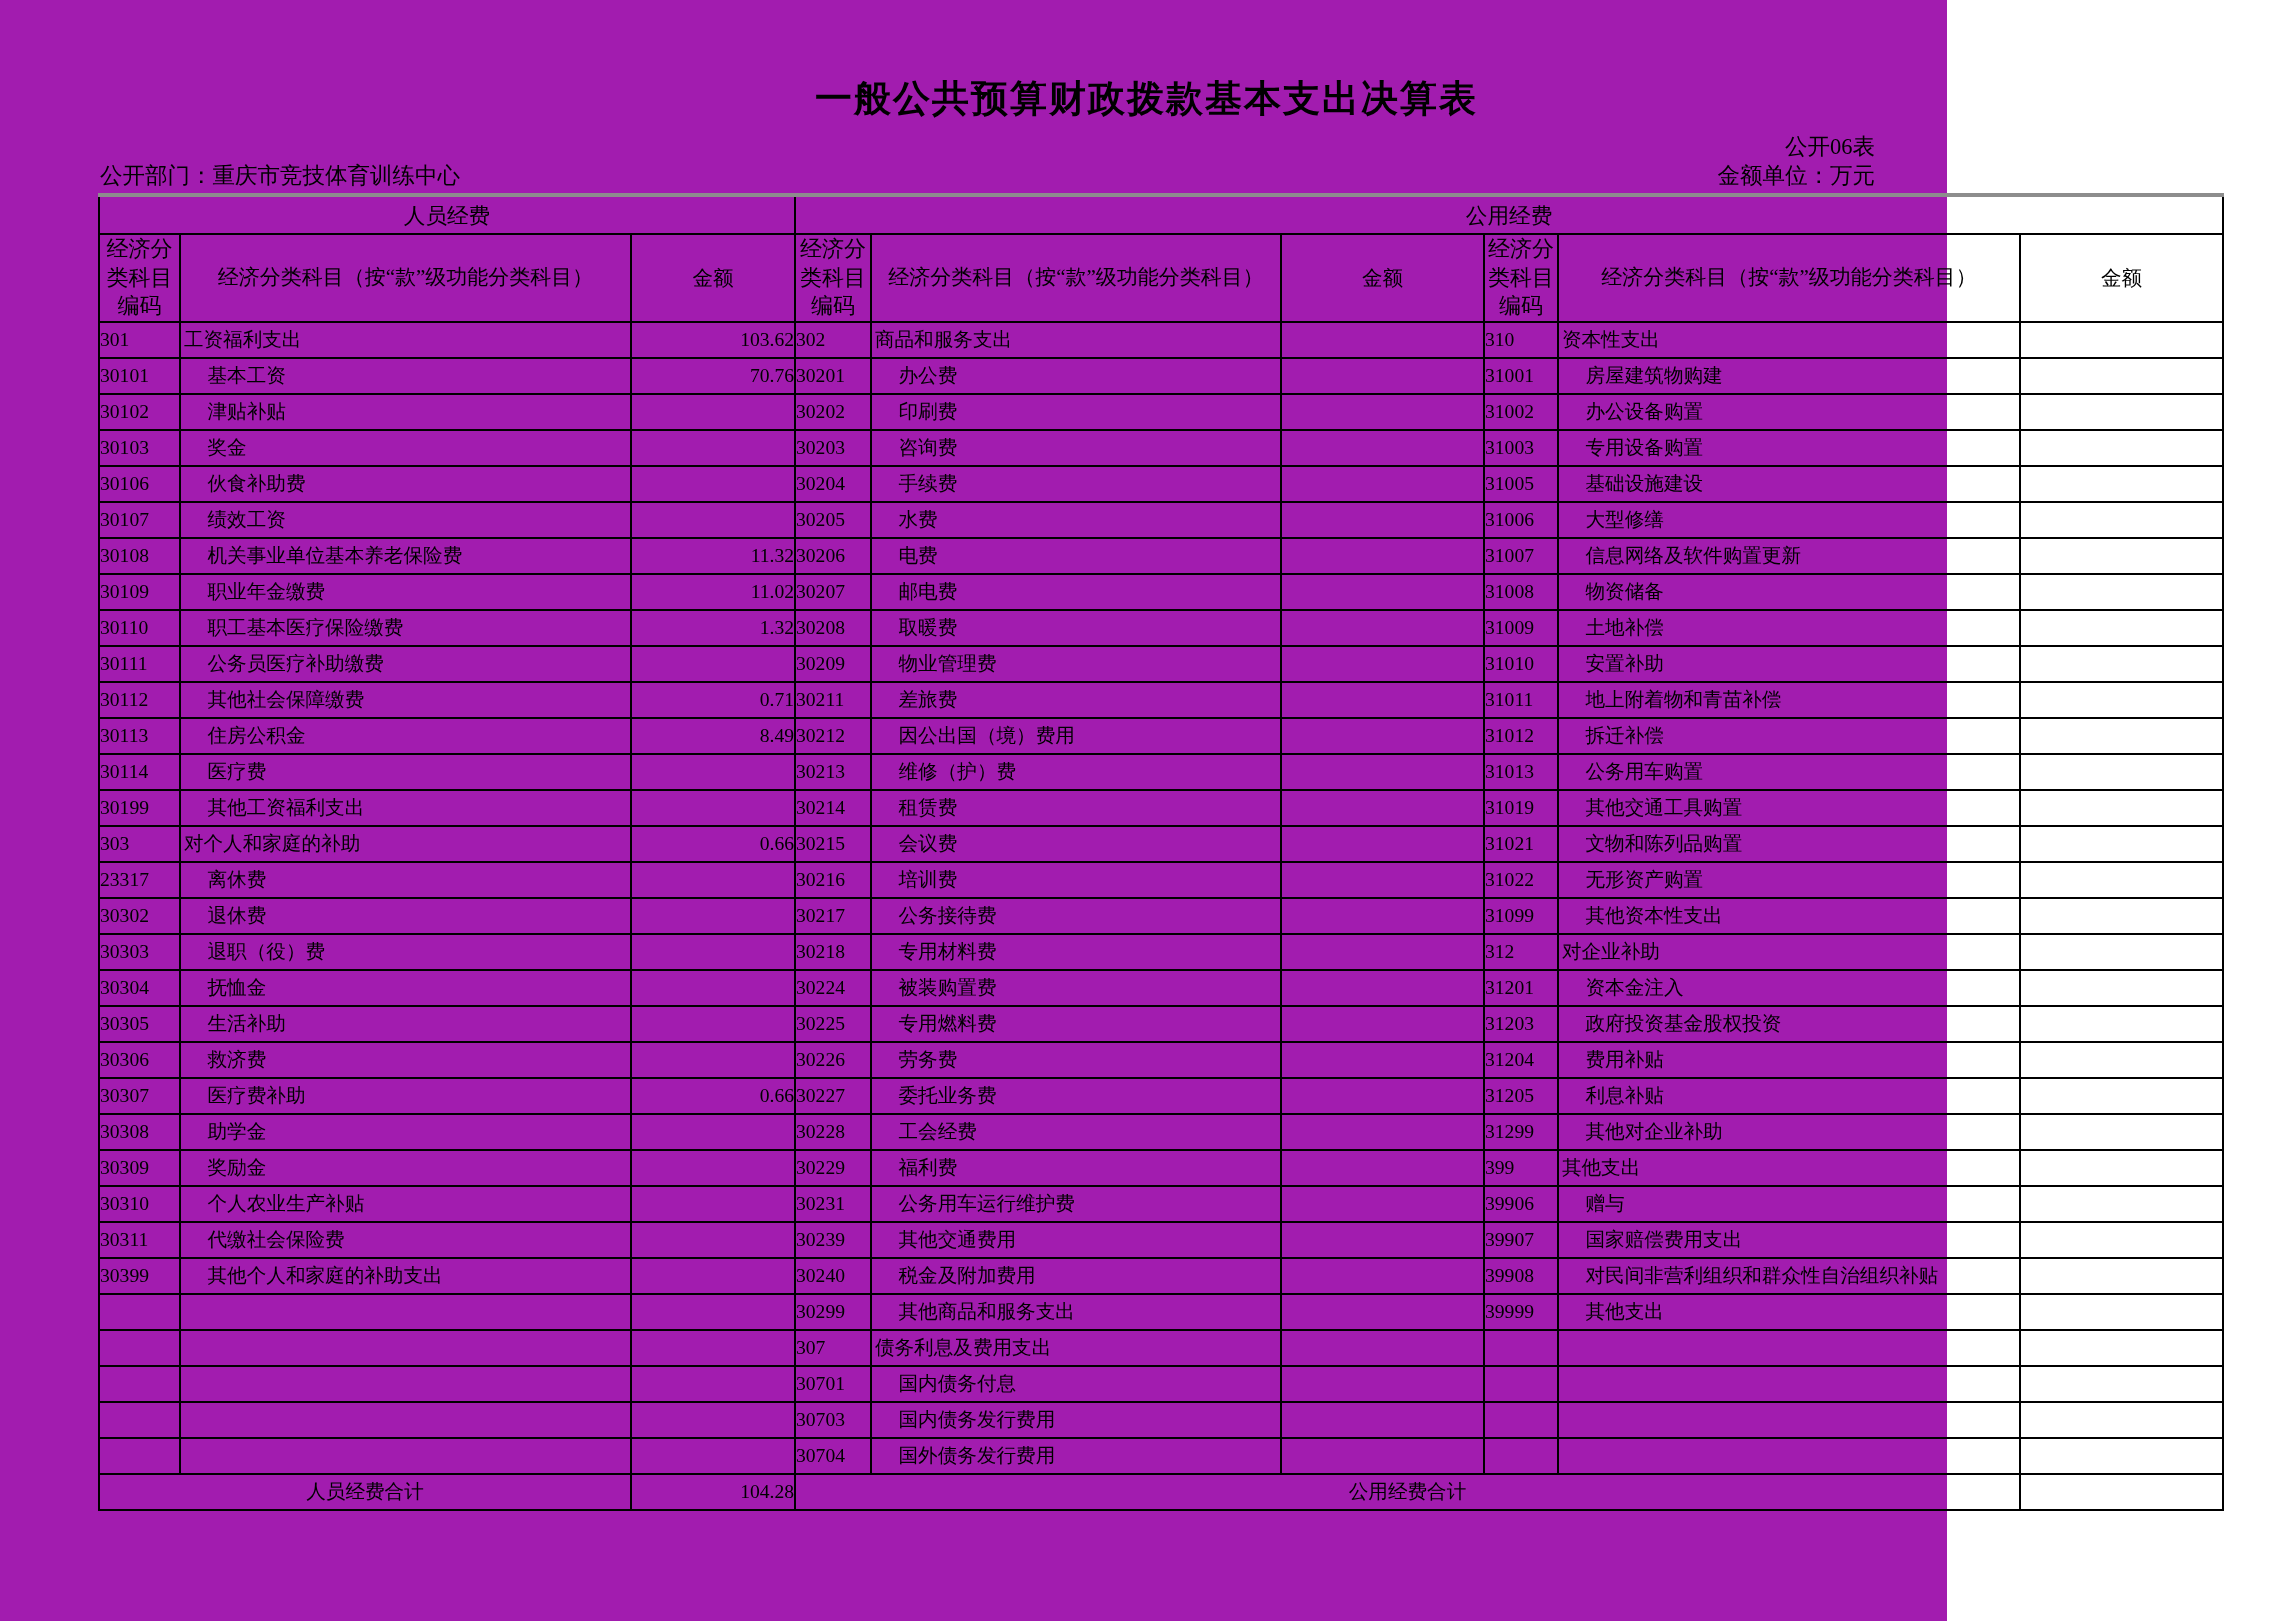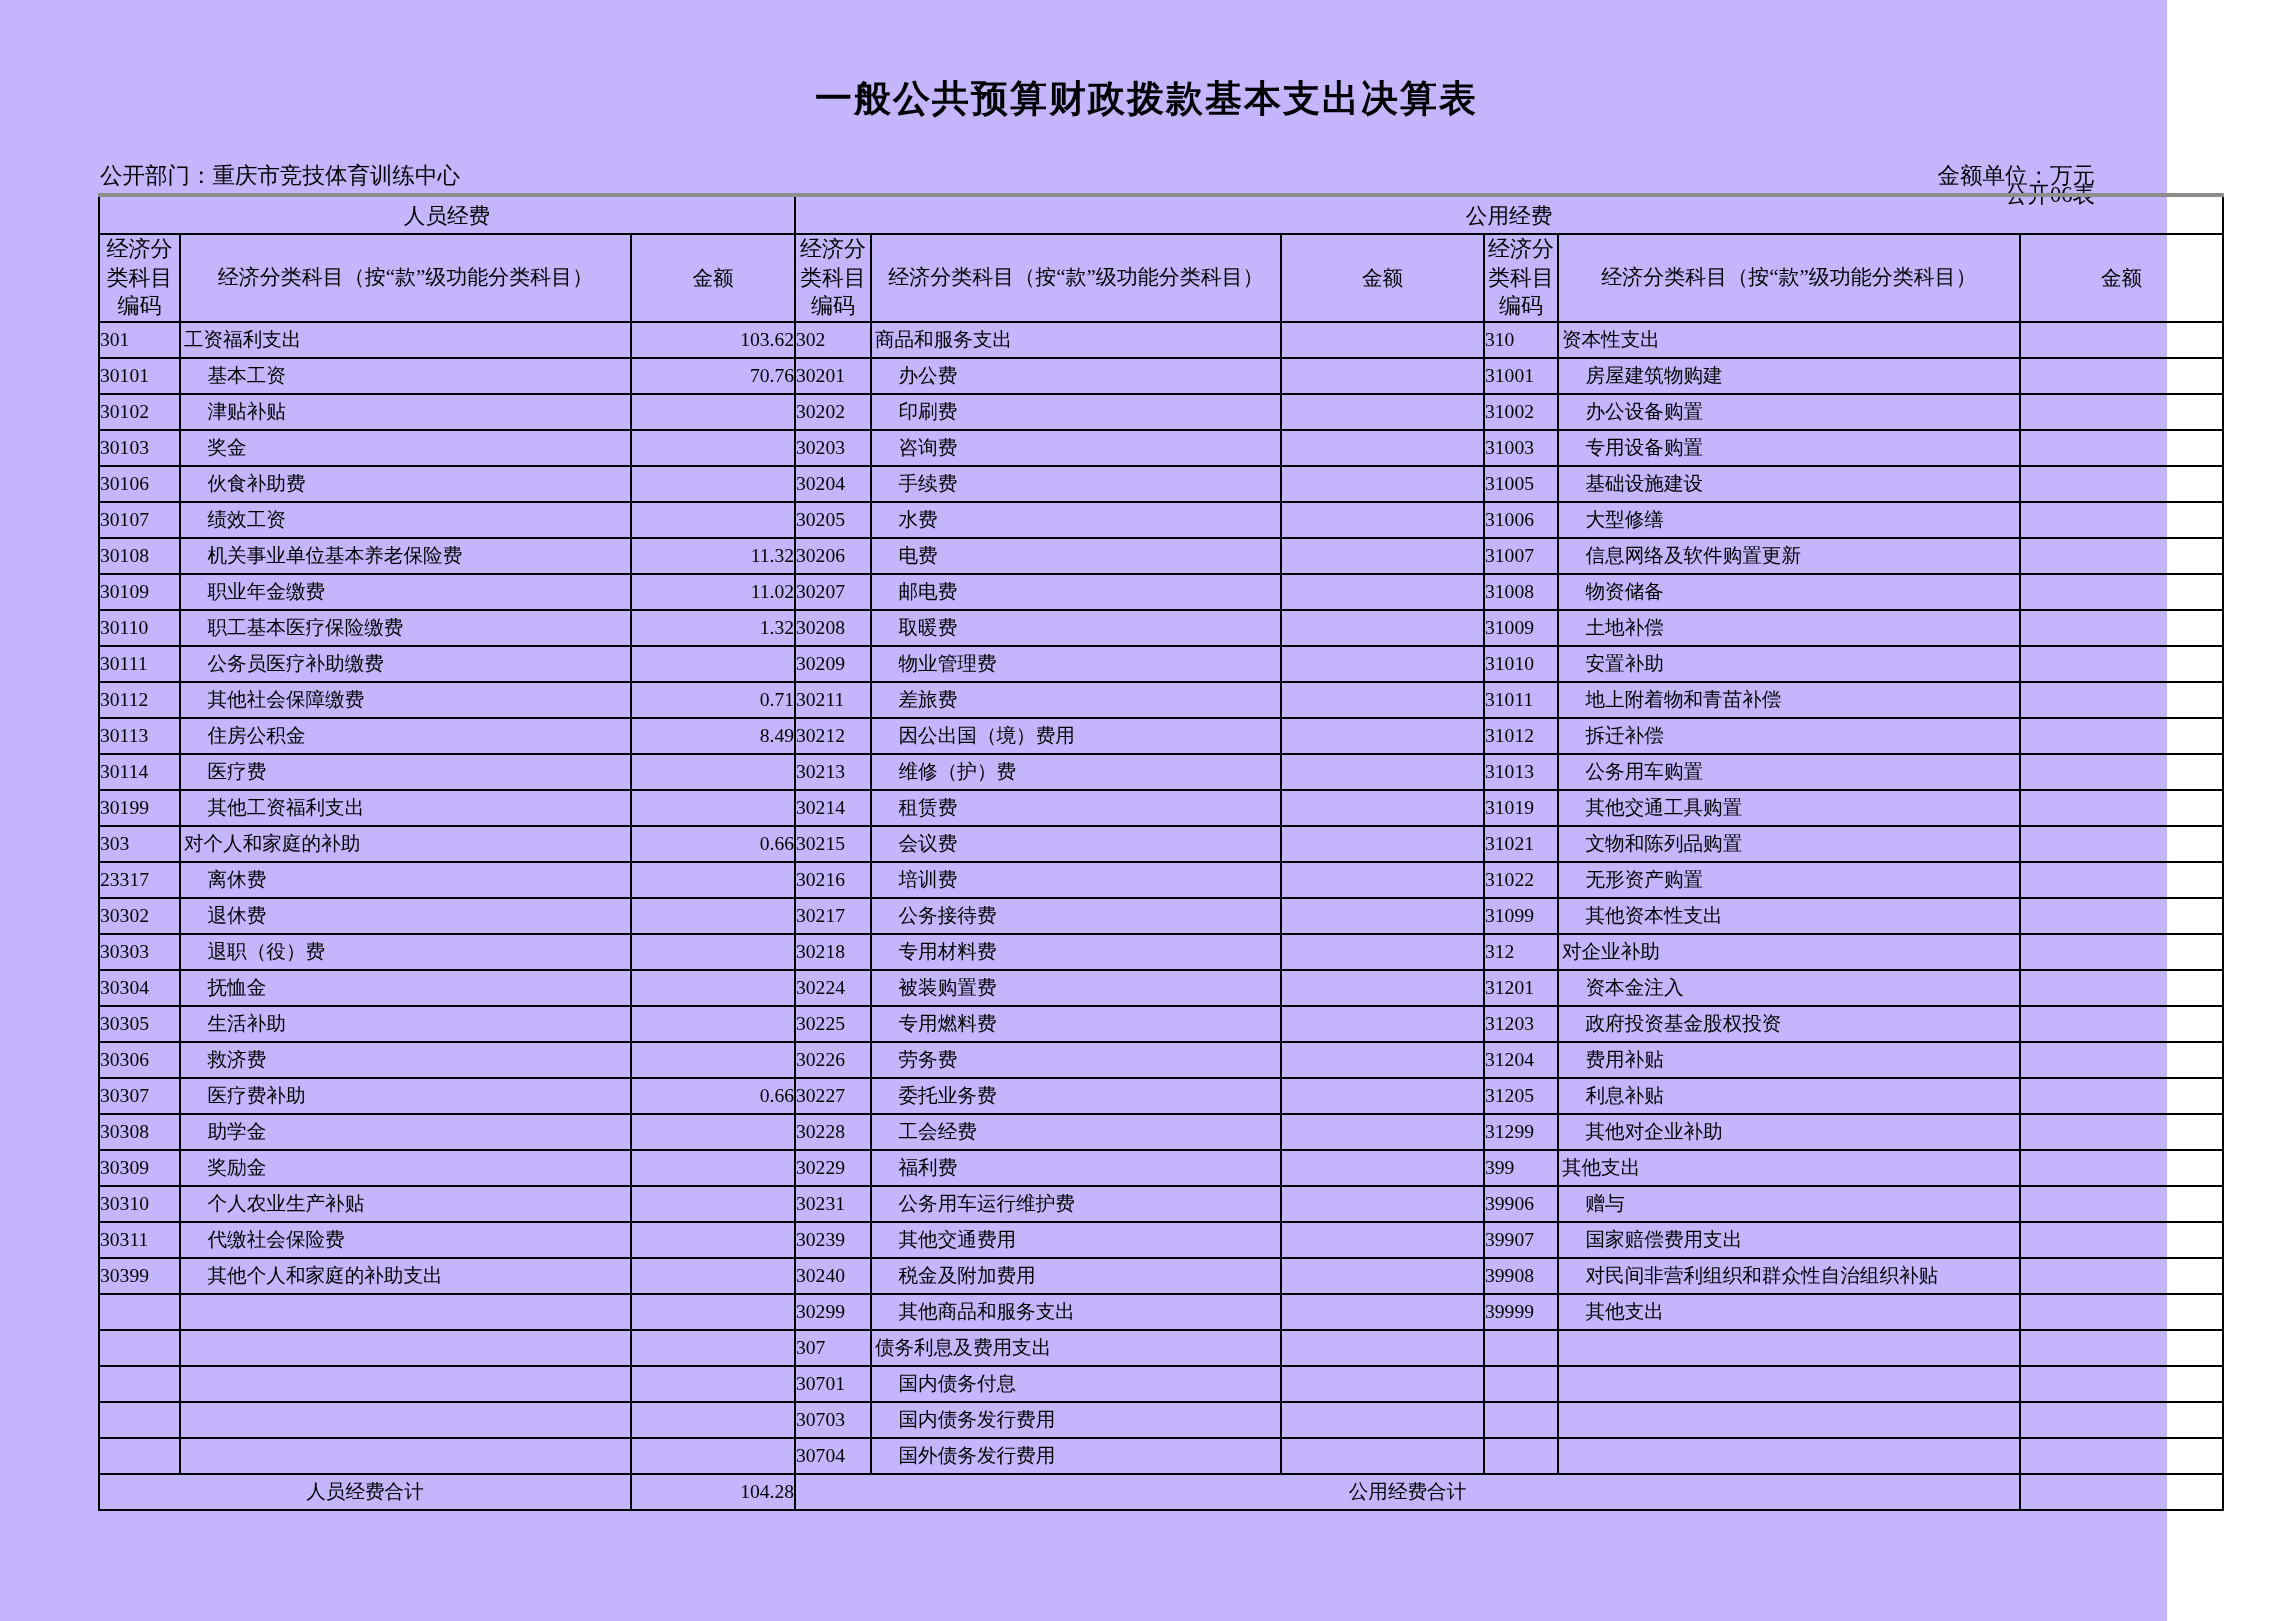--- a/index.html
+++ b/index.html
@@ -1,26 +1,26 @@
 <!DOCTYPE html>
 <html><head>
 <meta charset="utf-8">
 <style>
   html,body{margin:0;padding:0;background:#ffffff;}
   body{
     width:2293px;height:1621px;position:relative;overflow:hidden;
     font-family:"Liberation Serif","DejaVu Serif",serif;color:#000;
   }
-  .page{position:absolute;left:0;top:0;width:2167px;height:1621px;background:#c4b5fd;}
+  .page{position:absolute;left:0;top:0;width:1947px;height:1621px;background:#a21caf;}
   .title{
     position:absolute;left:0;top:74px;width:2293px;text-align:center;
     font-family:"Liberation Sans","DejaVu Sans",sans-serif;
     font-weight:bold;font-size:37px;letter-spacing:2px;
   }
-  .sheet-no{position:absolute;top:131px;right:72px;font-size:22.5px;margin-top:48px;}
+  .sheet-no{position:absolute;top:131px;right:72px;font-size:22.5px;}
   .dept-line{position:absolute;top:160px;left:100px;font-size:22.5px;}
   .unit-line{position:absolute;top:160px;right:72px;font-size:22.5px;}
 
   table.budget{
     position:absolute;left:98px;top:193px;width:2123px;
     border-collapse:collapse;table-layout:fixed;
     border:2.9px solid #000;
     font-size:19.6px;
   }
   table.budget td{

